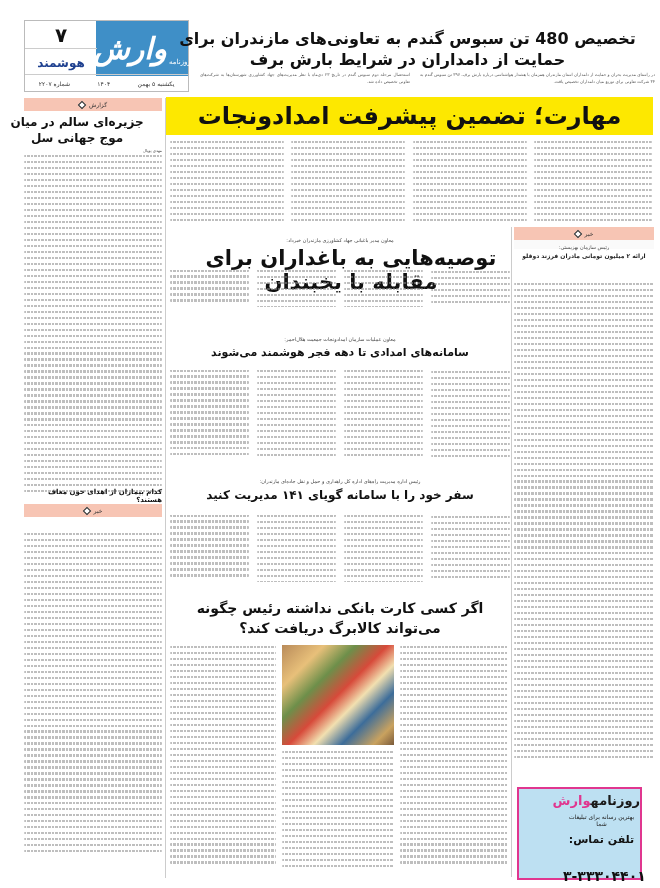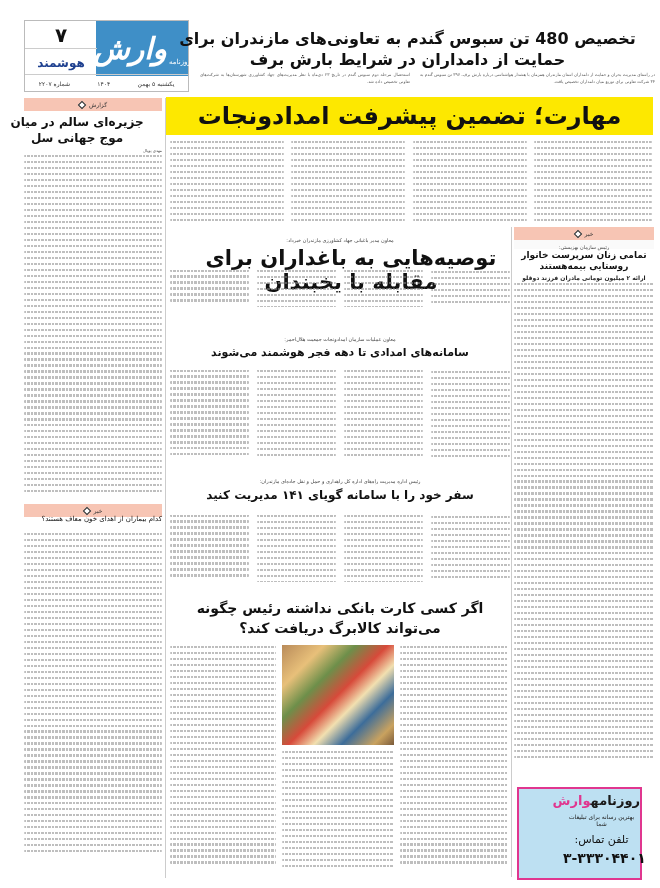--- a/index.html
+++ b/index.html
@@ -20,22 +20,22 @@
   .col-text .line { height: 6px; margin-bottom: 0; background: repeating-linear-gradient(90deg, #8a8a8a 0 2px, transparent 2px 3px, #8a8a8a 3px 6px, transparent 6px 7px); opacity: .55; border-radius: 1px; margin-top: 1px; height: 2.2px; margin-bottom: 3.8px; }
   .kicker { font-size: 5px; color: #444; text-align: center; }
   .sec-head { text-align: center; font-weight: bold; color: #111; }
   .tag-bar { background: #f7c5b4; height: 13px; display:flex; align-items:center; justify-content:center; font-size: 6px; color:#333; gap: 4px; }
   .diamond { display:inline-block; width: 6px; height: 6px; border: 1px solid #222; transform: rotate(45deg); background:#fff; }
   .side-box { background: #fafafa; }
   .ad-box { left: 517px; top: 787px; width: 125px; height: 93px; background: #bde0f2; border: 2px solid #e0368f; text-align: center; padding-left: 44px; }
   .ad-title { font-size: 13px; font-weight: bold; margin-top: 4px; color: #1a1a1a; }
   .ad-title .pink { color: #e0368f; }
   .ad-sub { font-size: 6px; margin-top: 5px; color:#222; }
-  .ad-tel-label { font-size: 11px; font-weight: normal; margin-top: 6px; color:#111; }
-  .ad-tel { font-size: 14px; font-weight: bold; margin-top: 4px; color:#111; direction: ltr; letter-spacing: 1px; }
+  .ad-tel-label { font-size: 11px; font-weight: bold; margin-top: 6px; color:#111; }
+  .ad-tel { font-size: 14px; font-weight: bold; margin-top: 22px; color:#111; direction: ltr; letter-spacing: 1px; }
   .photo { background: linear-gradient(135deg, #b98b5a 0%, #e8c07a 20%, #6d8f4a 35%, #d74a3a 50%, #f2e0b0 62%, #3d6d9a 75%, #c9a25f 90%, #7a5a3a 100%); }
   .rule { background: #ccc; }
 </style>
 </head>
 <body>
 
 <div class="abs masthead">
   <div class="mast-logo">
     <span class="small">روزنامه</span>
     <span class="big">وارش</span>
@@ -123,21 +123,20 @@
 </div>
 
 <div class="abs side-box" style="left:514px; top:227px; width:140px; height:22px;">
   <div class="tag-bar">
     <span>خبر</span>
       <span class="diamond"></span>
   </div>
 </div>
 <div class="abs" style="left:514px; top:244px; width:140px; text-align:center;">
   <div style="font-size:5px; color:#444;">رئیس سازمان بهزیستی:</div>
-  <div style="font-size:9px; font-weight:bold; line-height:11px; color:#111;">تمامی زنان سرپرست خانوار روستایی بیمه‌هستند</div>
   <div style="font-size:6px; font-weight:bold; margin-top:2px; color:#222;">ارائه ۲ میلیون تومانی مادران فرزند دوقلو</div>
 </div>
 <div class="abs col-text" style="left:514px; top:282px; width:140px; height:500px;">
   <div class="line"></div>
     <div class="line"></div>
     <div class="line"></div>
     <div class="line"></div>
     <div class="line"></div>
     <div class="line"></div>
     <div class="line"></div>
@@ -536,21 +535,21 @@
     <div class="line"></div>
     <div class="line"></div>
 </div>
 
 <div class="abs" style="left:24px; top:504px; width:138px;">
   <div class="tag-bar">
     <span>خبر</span>
       <span class="diamond"></span>
   </div>
 </div>
-<div class="abs" style="left:24px; top:515px; width:138px; font-size:7px; font-weight:normal; color:#111; text-align:right;">کدام بیماران از اهدای خون معاف هستند؟</div>
+<div class="abs" style="left:24px; top:488px; width:138px; font-size:7px; font-weight:bold; color:#111; text-align:right;">کدام بیماران از اهدای خون معاف هستند؟</div>
 <div class="abs col-text" style="left:24px; top:532px; width:138px; height:332px;">
   <div class="line"></div>
     <div class="line"></div>
     <div class="line"></div>
     <div class="line"></div>
     <div class="line"></div>
     <div class="line"></div>
     <div class="line"></div>
     <div class="line"></div>
     <div class="line"></div>

